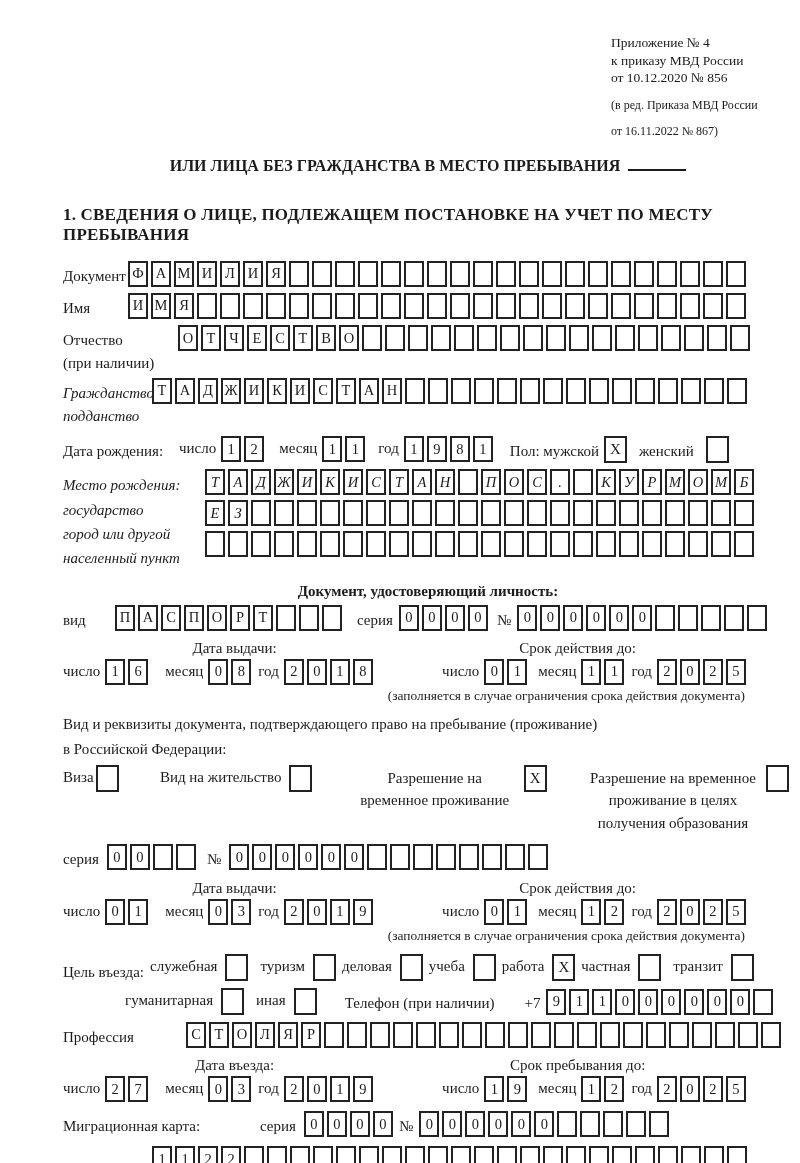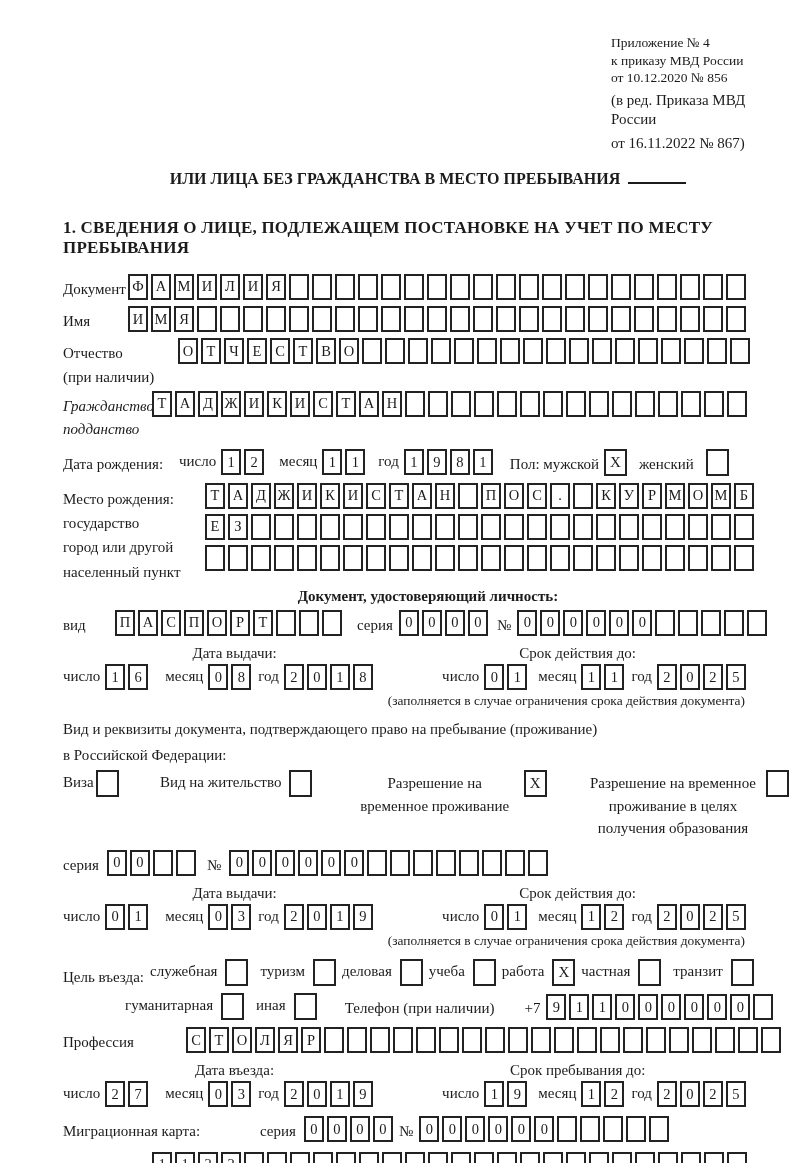--- a/index.html
+++ b/index.html
@@ -3,21 +3,21 @@
 <meta charset="utf-8">
 <style>
   * { margin:0; padding:0; box-sizing:border-box; }
   html,body { background:#ffffff; }
   .page {
     width:800px; height:1163px; overflow:hidden; background:#fff;
     color:#1b1b1b; font-family:"Liberation Serif","DejaVu Serif",serif;
     font-size:15px; padding:34px 7px 10px 63px; position:relative;
   }
   .top-note { margin-left:auto; width:182px; font-size:13.5px; line-height:1.3; }
-  .top-note .rev { font-size:15px; margin-top:4px; }
+  .top-note .rev { font-size:12px; margin-top:11px; }
   .forma { text-align:right; font-weight:bold; font-size:16px; margin:16px 32px 0 0; letter-spacing:.5px; }
   .title { text-align:center; font-weight:bold; font-size:16px; line-height:1.55; margin-top:14px; }
   .blank { display:inline-block; width:58px; border-bottom:2px solid #1b1b1b; height:14px; margin-left:8px; }
   .sec-head { font-weight:bold; font-size:17px; margin-top:26px; letter-spacing:.2px; }
   .row { display:flex; align-items:flex-start; margin-top:5px; }
   .lab { flex:none; line-height:1.55; padding-top:4px; }
   .cells { display:inline-flex; flex:none; }
   .cell {
     flex:none; width:20px; height:26px; border:2px solid #222; margin-right:3px;
     display:inline-flex; align-items:center; justify-content:center;
@@ -223,21 +223,21 @@
           <span class="cell">8</span>
           <span class="cell">1</span>
         </span>
     </span>
     <span class="lab" style="padding-left:8px;">Пол: мужской</span>
     <span class="checkbox" style="margin-left:5px;">X</span>
     <span class="lab" style="padding-left:12px;">женский</span>
     <span class="checkbox" style="margin-left:12px;"></span>
   </div>
 
-  <div class="row" style="margin-top:6px;">
+  <div class="row" style="margin-top:6px;font-style:italic;">
     <span class="lab mlab" style="width:142px; padding-top:4px;">
       <span>Место рождения:</span><br>
       <span>государство</span><br>
       <span>город или другой</span><br>
       <span>населенный пункт</span>
     </span>
     <span class="cellrows">
       <span class="cells" style="display:flex;">
           <span class="cell">Т</span>
           <span class="cell">А</span>
@@ -312,21 +312,21 @@
           <span class="cell"></span>
           <span class="cell"></span>
           <span class="cell"></span>
           <span class="cell"></span>
           <span class="cell"></span>
           <span class="cell"></span>
         </span>
     </span>
   </div>
 
-  <div class="center-bold" style="margin-top:4px;">Документ, удостоверяющий личность:</div>
+  <div class="center-bold" style="margin-top:12px;">Документ, удостоверяющий личность:</div>
 
   <div class="row">
     <span class="lab" style="width:52px;">вид</span>
     <span class="cells">
         <span class="cell">П</span>
         <span class="cell">А</span>
         <span class="cell">С</span>
         <span class="cell">П</span>
         <span class="cell">О</span>
         <span class="cell">Р</span>

